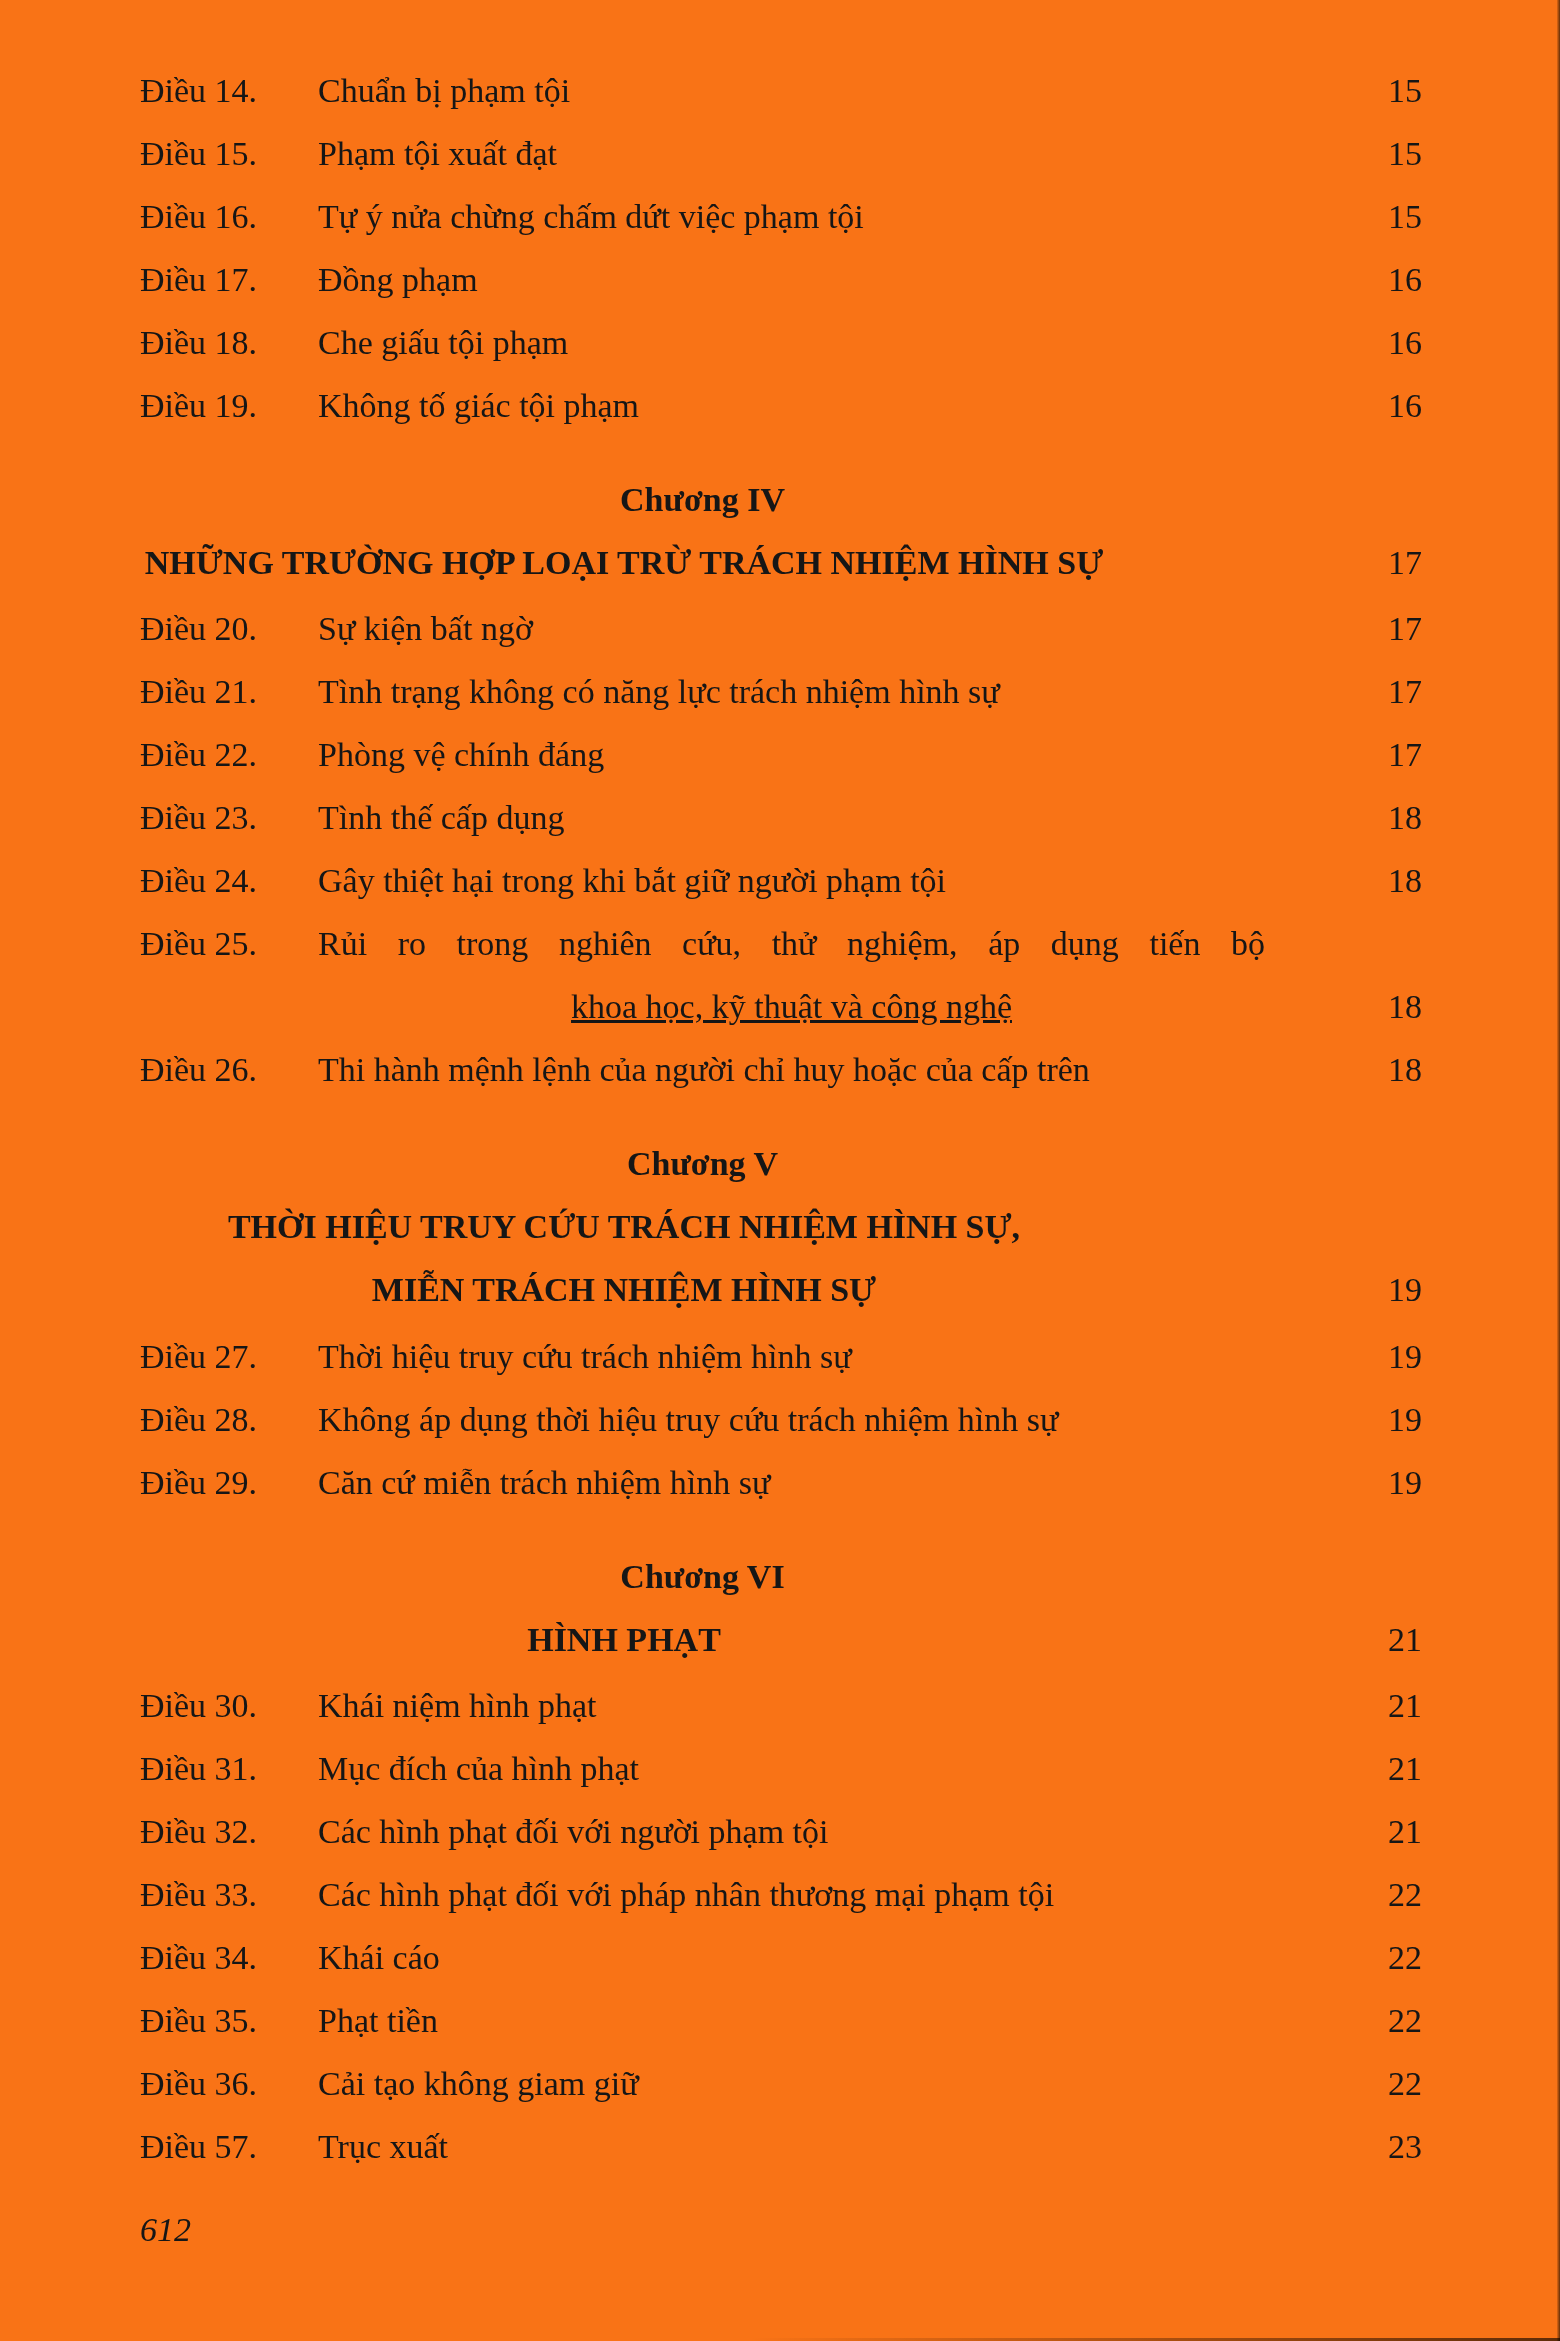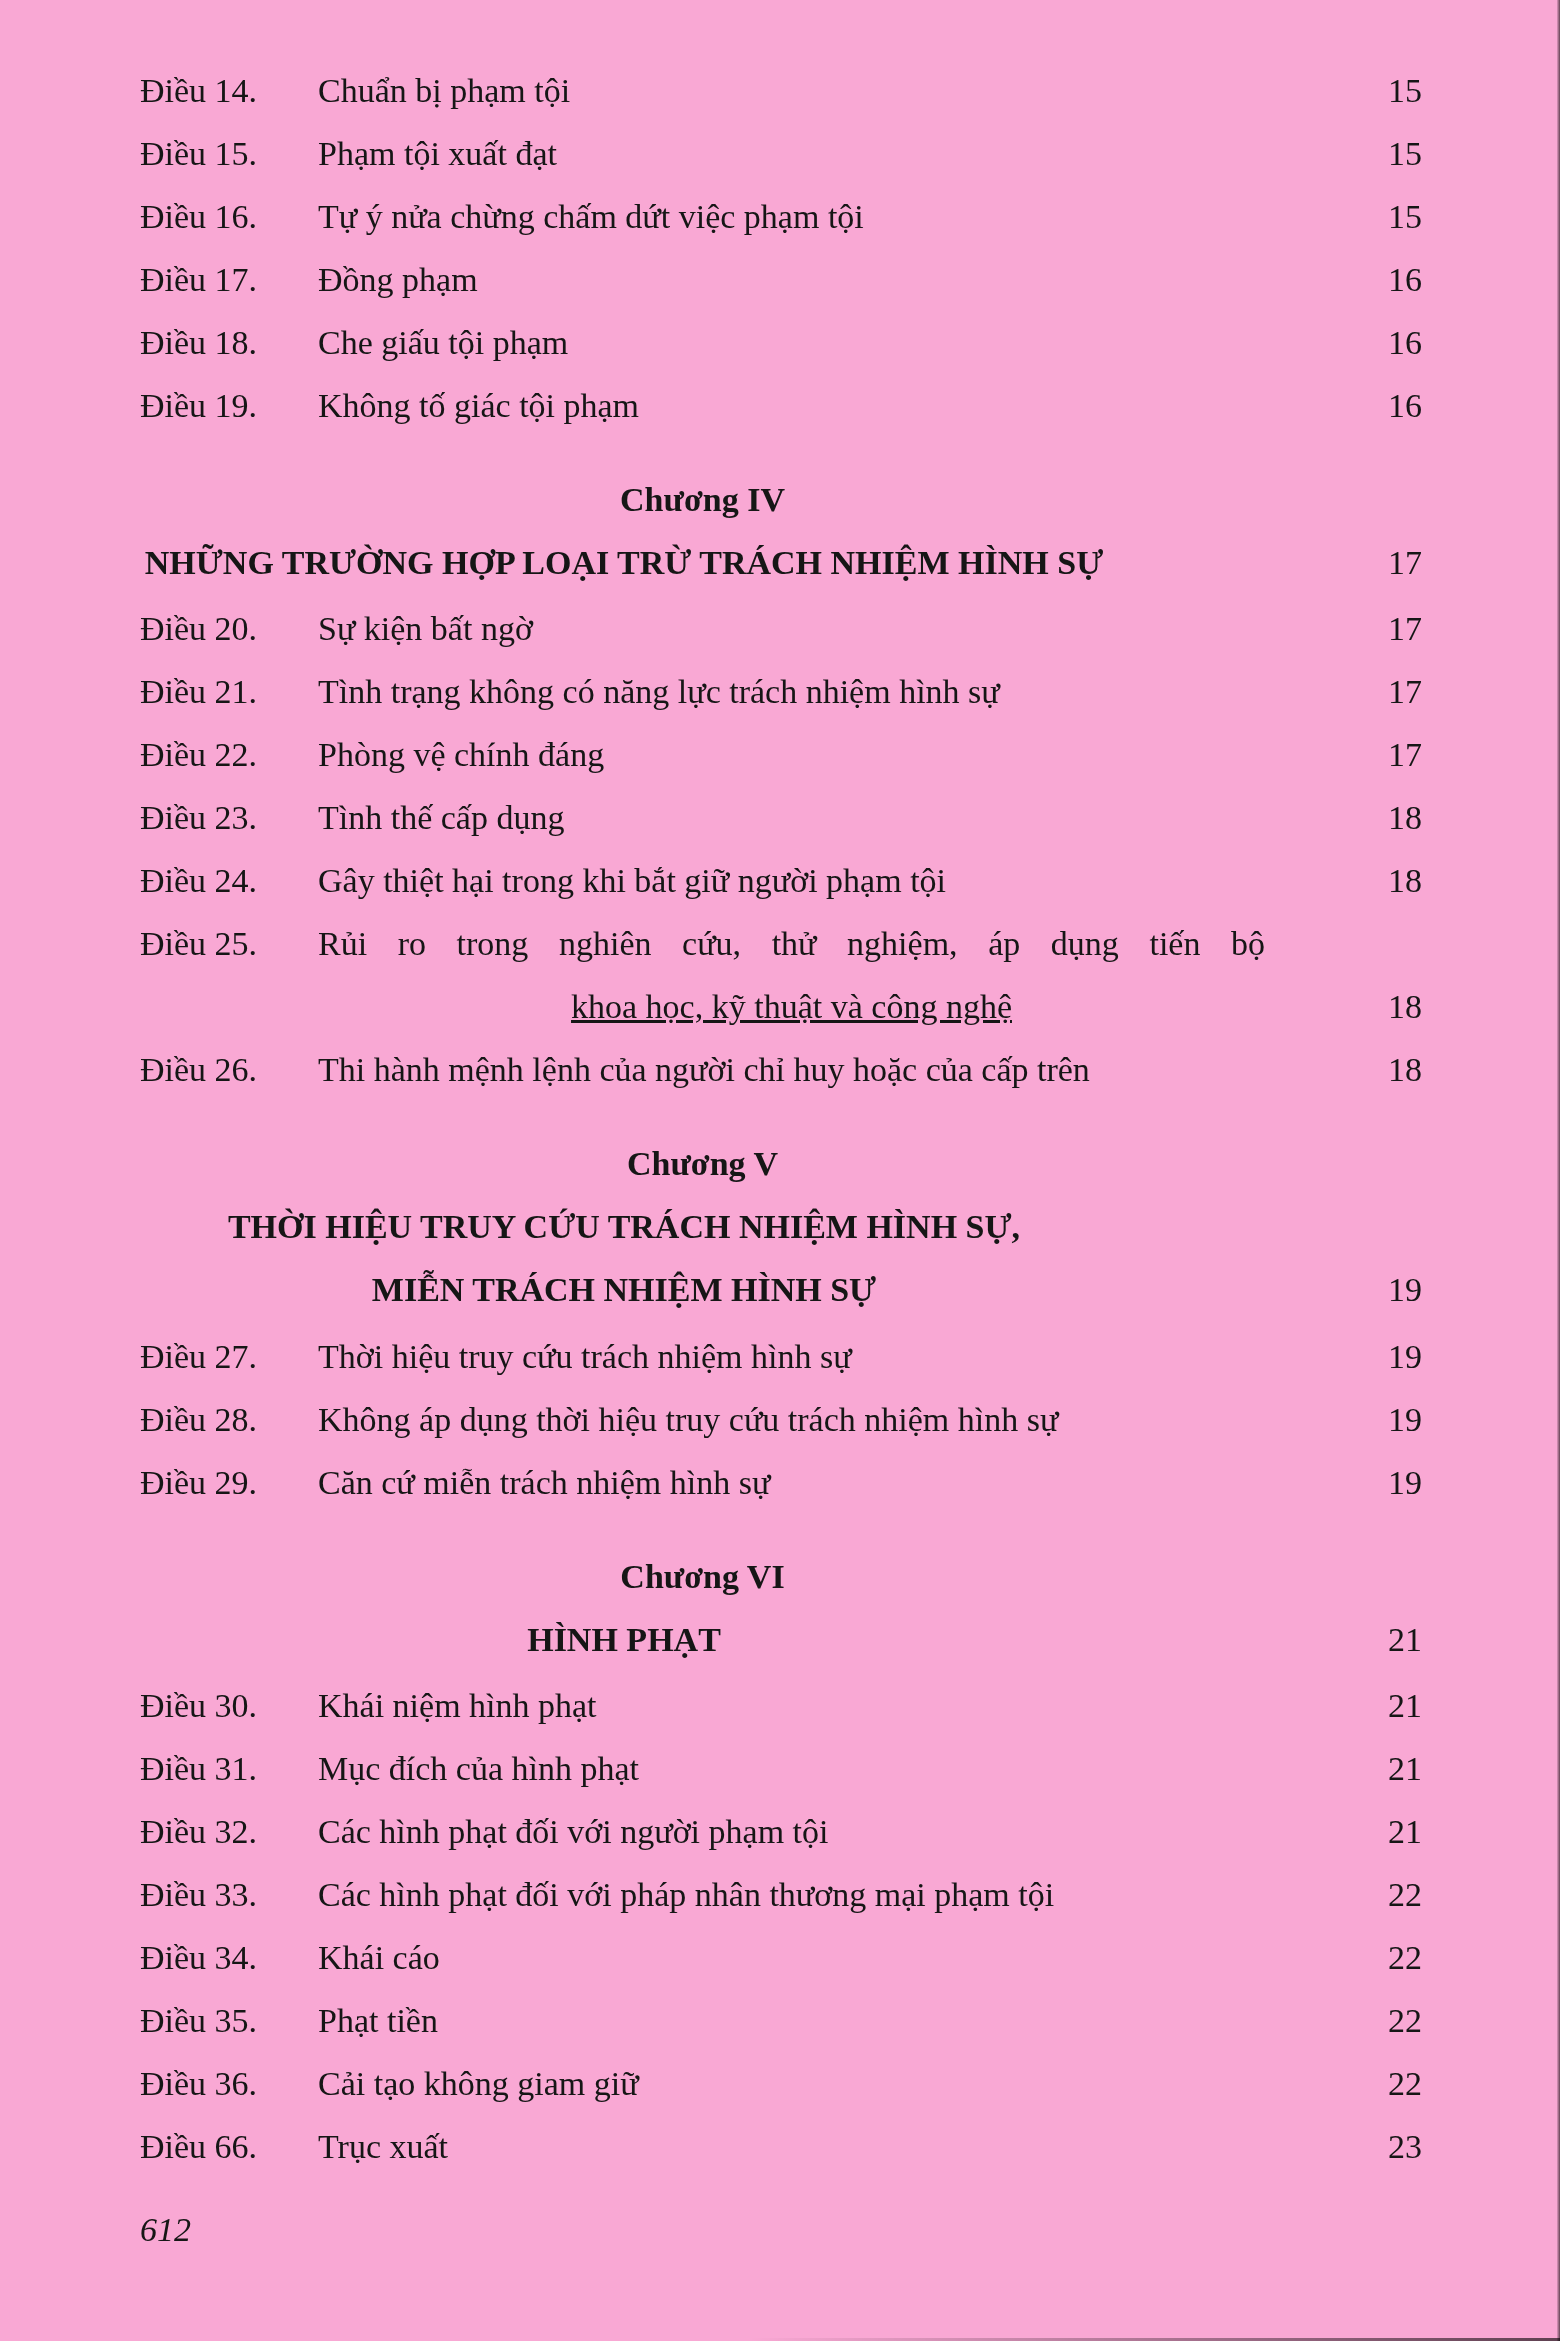--- a/index.html
+++ b/index.html
@@ -7,21 +7,21 @@
   html, body { width: 1561px; height: 2342px; }
   body {
     background: #ffffff;
     font-family: "Liberation Serif", "DejaVu Serif", serif;
     color: #161616;
   }
   .page {
     position: relative;
     width: 1561px;
     height: 2342px;
-    background: #f9a8d4;
+    background: #f97316;
     overflow: hidden;
   }
   .toc {
     position: absolute;
     left: 140px;
     right: 139px;
     top: 59px;
     font-size: 34px;
   }
   .row {
@@ -239,21 +239,21 @@
         <span class="num">Điều 35.</span>
         <span class="ttl">Phạt tiền</span>
         <span class="pg">22</span>
       </div>
       <div class="row">
         <span class="num">Điều 36.</span>
         <span class="ttl">Cải tạo không giam giữ</span>
         <span class="pg">22</span>
       </div>
       <div class="row">
-        <span class="num">Điều 66.</span>
+        <span class="num">Điều 57.</span>
         <span class="ttl">Trục xuất</span>
         <span class="pg">23</span>
       </div>
     </main>
   <div class="folio">612</div>
   <div class="scan-edge-right"></div>
   <div class="scan-edge-bottom"></div>
 </div>
 
 

